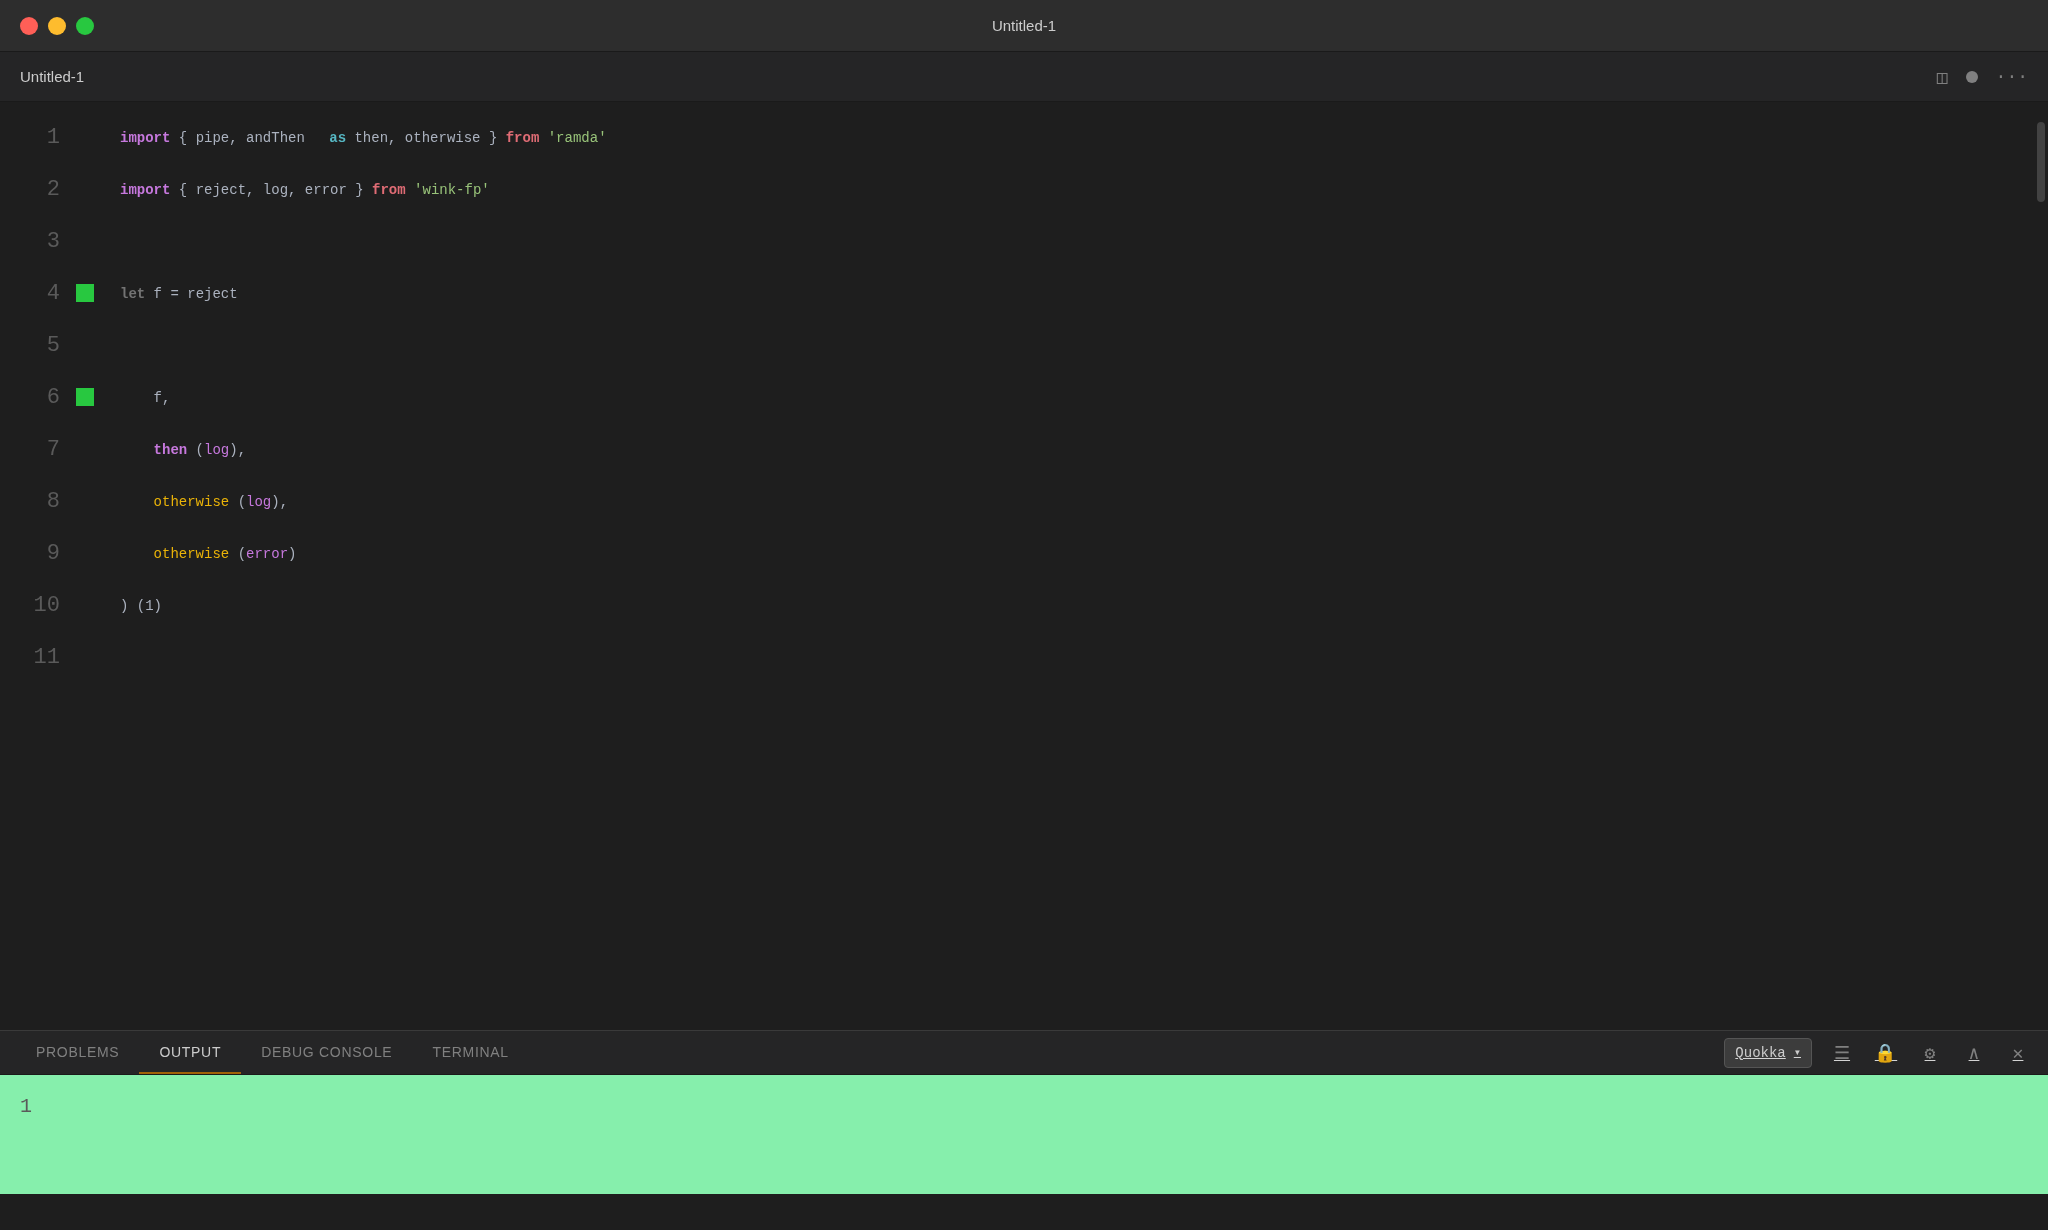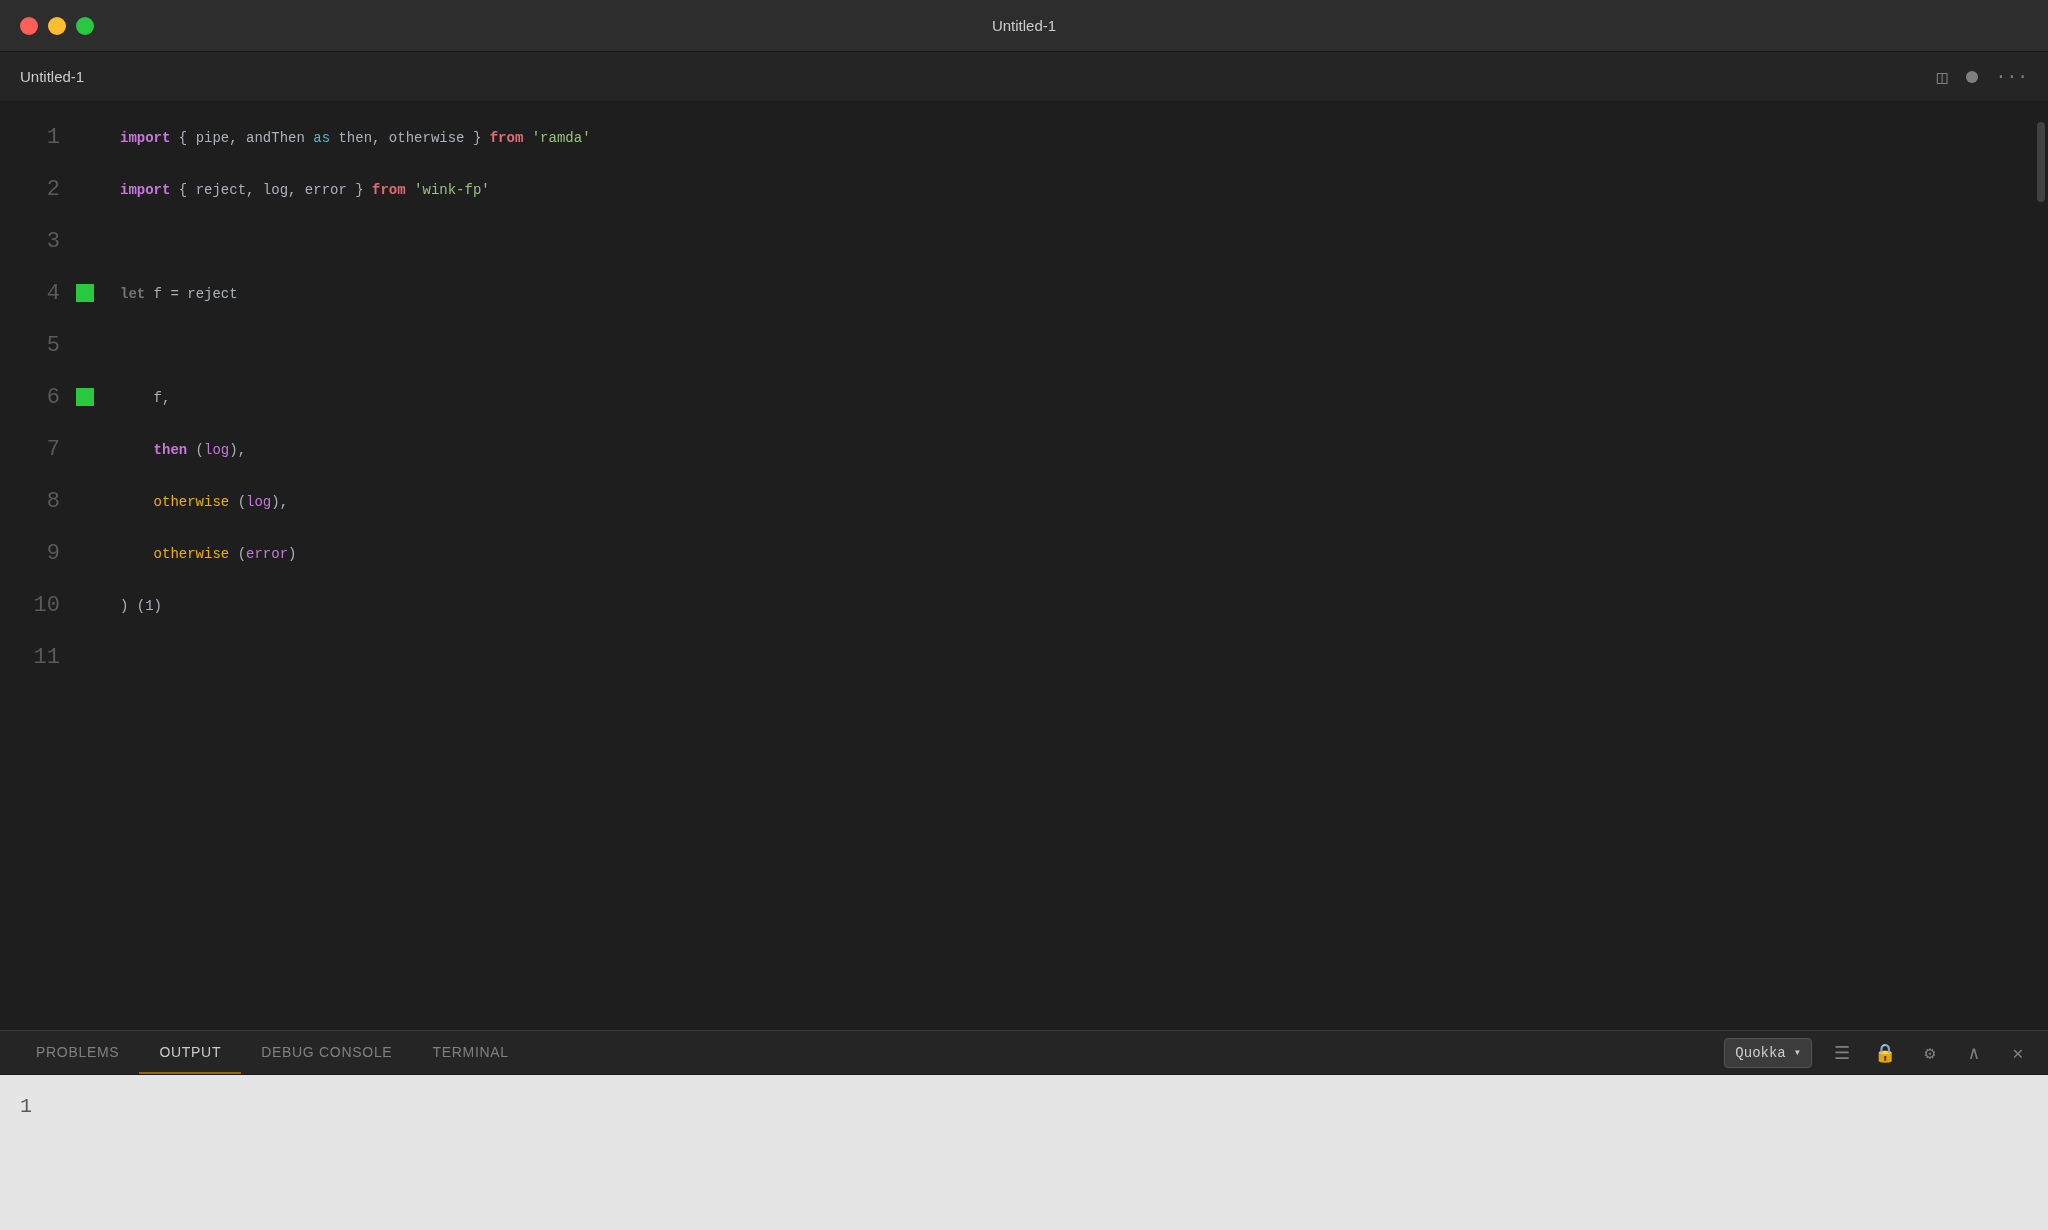--- a/index.html
+++ b/index.html
@@ -165,34 +165,34 @@
       width: 8px;
       margin: 0 auto;
       background: #424242;
       border-radius: 4px;
       height: 80px;
       margin-top: 20px;
     }
 
     
     .kw-import { color: #c678dd; font-weight: bold; }
-    .kw-as { color: #56b6c2; font-weight: normal; }
+    .kw-as { color: #56b6c2; font-weight: bold; margin-left: 16px; }
     .kw-let { color: #737373; font-weight: bold; }
     .kw-from { color: #e06c75; font-weight: bold; }
     .string { color: #98c379; }
     .plain { color: #abb2bf; }
     .method-otherwise { color: #eab308; font-weight: normal; }
     .method-then { color: #c678dd; font-weight: bold; }
     .method-pipe { color: #e5c07b; }
     .param { color: #c678dd; text-align: right; }
 
     
     .bottom-panel {
-      height: 200px;
-      background: #e5e5e5;
+      height: 164px;
+      background: #86efac;
       border-top: 1px solid #3a3a3a;
       display: flex;
       flex-direction: column;
     }
 
     .panel-tabs {
       display: flex;
       align-items: center;
       background: #252526;
       height: 44px;
@@ -223,20 +223,21 @@
 
     .panel-tab.active {
       color: #cccccc;
       border-bottom: 2px solid #a16207;
     }
 
     .panel-controls {
       display: flex;
       align-items: center;
       gap: 16px;
+      text-decoration: underline;
     }
 
     .quokka-select {
       background: #3c3c3c;
       border: 1px solid #555;
       color: #cccccc;
       font-size: 14px;
       padding: 4px 10px;
       border-radius: 4px;
       height: 30px;

